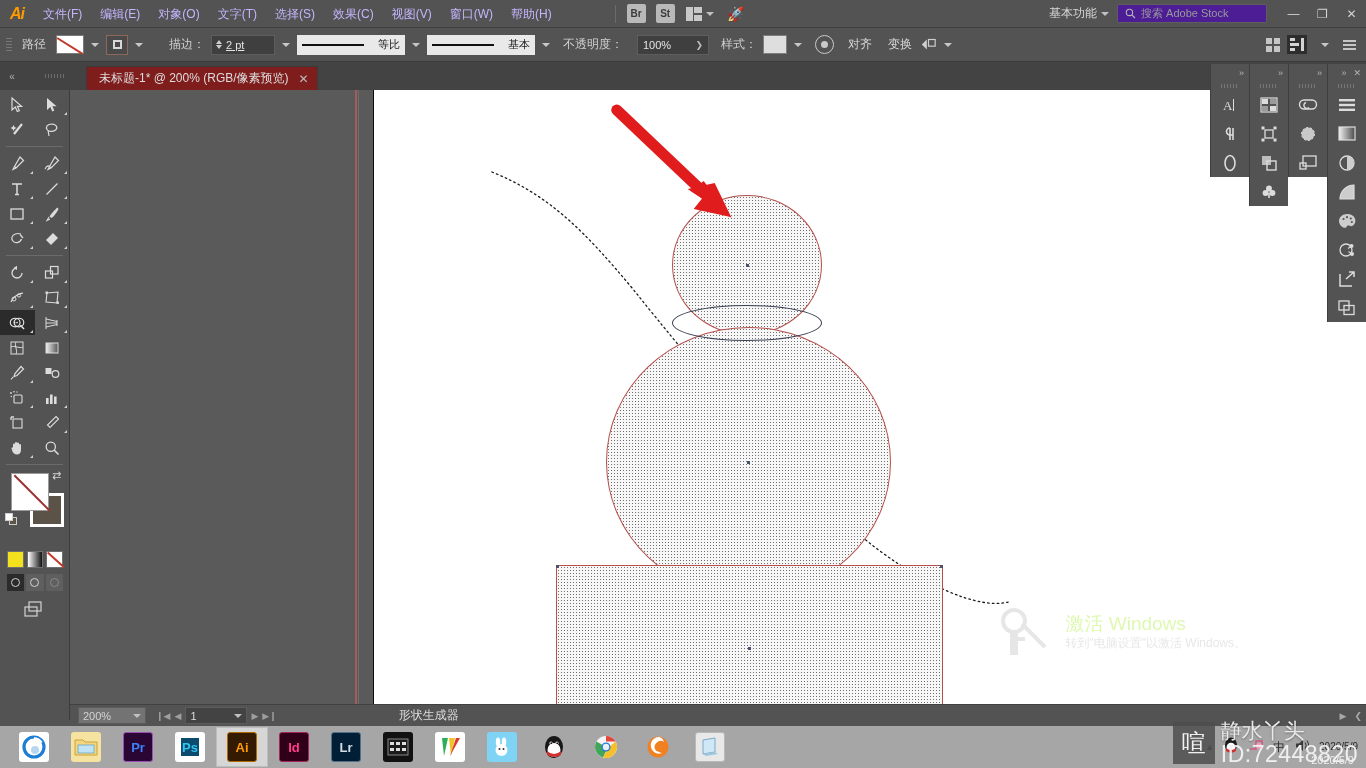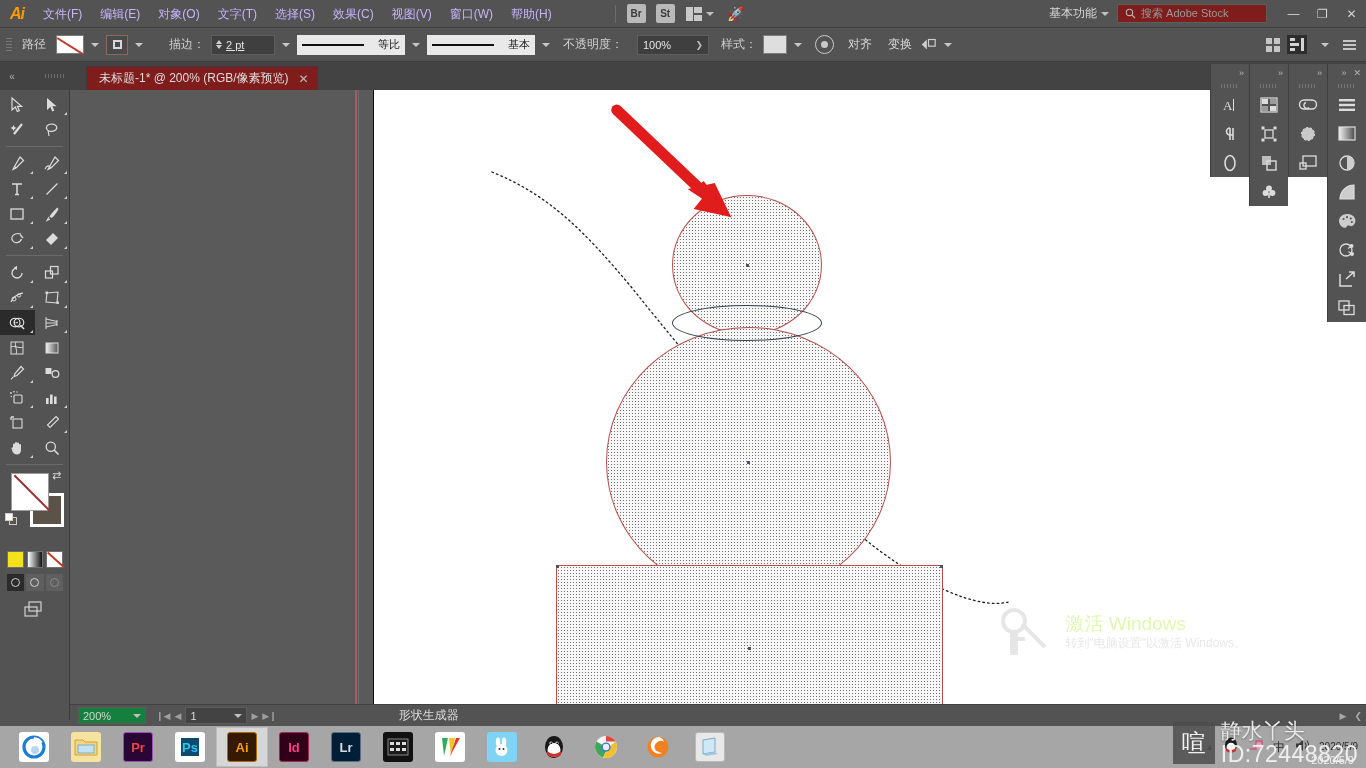--- a/index.html
+++ b/index.html
@@ -36,21 +36,21 @@
   .arr-ws {
     display:flex; align-items:center; gap:4px; margin:0 6px;
   }
   .ws-icon { display:flex; gap:1px; }
   .ws-icon i { display:block; background:#c8c8c8; }
   .chev { width:0;height:0;border-left:4px solid transparent;border-right:4px solid transparent;border-top:4px solid #c0c0c0; }
   .rocket { margin:0 8px; color:#cfcfcf; font-size:14px; }
   .ws-label { font-size:12px; color:#d8d8d8; padding:0 4px; }
   .stock-search {
     display:flex; align-items:center; gap:5px;
-    background:#7f1d1d; border:1px solid #5e5e5e; border-radius:2px;
+    background:#4c1d95; border:1px solid #5e5e5e; border-radius:2px;
     height:19px; padding:0 7px; margin:0 8px; min-width:150px;
   }
   .stock-search span { font-size:11px; color:#9a9a9a; }
   .wbtns { display:flex; align-items:center; margin-left:4px; }
   .wbtn { width:29px; height:28px; display:flex; align-items:center; justify-content:center; color:#d2d2d2; font-size:12px; }
 
   
   .controlbar {
     position:absolute; left:0; top:28px; width:1366px; height:34px;
     background:#535353; display:flex; align-items:center; padding:0 6px;
@@ -236,21 +236,21 @@
   .act-text .t2 { font-size:12px; color:#cfcfcf; line-height:1.4; }
 
   
   .statusbar {
     position:absolute; left:70px; bottom:42px; right:0; height:22px;
     background:#535353; display:flex; align-items:center;
     border-top:1px solid #414141; font-size:11px; color:#d4d4d4;
   }
   .zoom-field {
     display:flex; align-items:center; justify-content:space-between;
-    width:68px; height:17px; background:#15803d; border:1px solid #5b5b5b;
+    width:68px; height:17px; background:#737373; border:1px solid #5b5b5b;
     padding:0 4px; margin-left:8px;text-align:right;
   }
   .page-nav { display:flex; align-items:center; gap:4px; margin-left:10px; color:#9e9e9e; font-size:9px; }
   .page-field {
     width:62px; height:17px; background:#434343; border:1px solid #5b5b5b;
     display:flex; align-items:center; justify-content:space-between; padding:0 4px;
     color:#ddd; font-size:11px;
   }
   .status-tool { margin-left:122px; font-size:12px; color:#dcdcdc; }
   .status-right { margin-left:auto; display:flex; gap:8px; padding-right:4px; color:#a8a8a8; font-size:9px; }
@@ -938,21 +938,21 @@
     </div>
     <div class="tb-item">
       <span class="tb-icon" style="background:#f7e3a0">
         <svg width="24" height="20" viewBox="0 0 24 20">
             <path d="M1 3 h8 l2 2 h12 v13 H1 Z" fill="#f5d680" stroke="#c9a23c" stroke-width="1"></path>
             <rect x="4" y="8" width="16" height="8" fill="#bfe3f5" stroke="#6aa7c4" stroke-width="0.8"></rect>
           </svg>
       </span>
     </div>
     <div class="tb-item">
-      <span class="tb-icon" style="background:#2a0634;color:#ef4444;border:1px solid #9b4fb5">Pr</span>
+      <span class="tb-icon" style="background:#2a0634;color:#3b82f6;border:1px solid #9b4fb5">Pr</span>
     </div>
     <div class="tb-item">
       <span class="tb-icon" style="background:#0c4a6e;color:#31c5f0;border:6px solid #ffffff">Ps</span>
     </div>
     <div class="tb-item active">
       <span class="tb-icon" style="background:#331a00;color:#ff9a00;border:1px solid #b06a00">Ai</span>
     </div>
     <div class="tb-item">
       <span class="tb-icon" style="background:#300018;color:#ff3d8b;border:1px solid #a32559">Id</span>
     </div>

